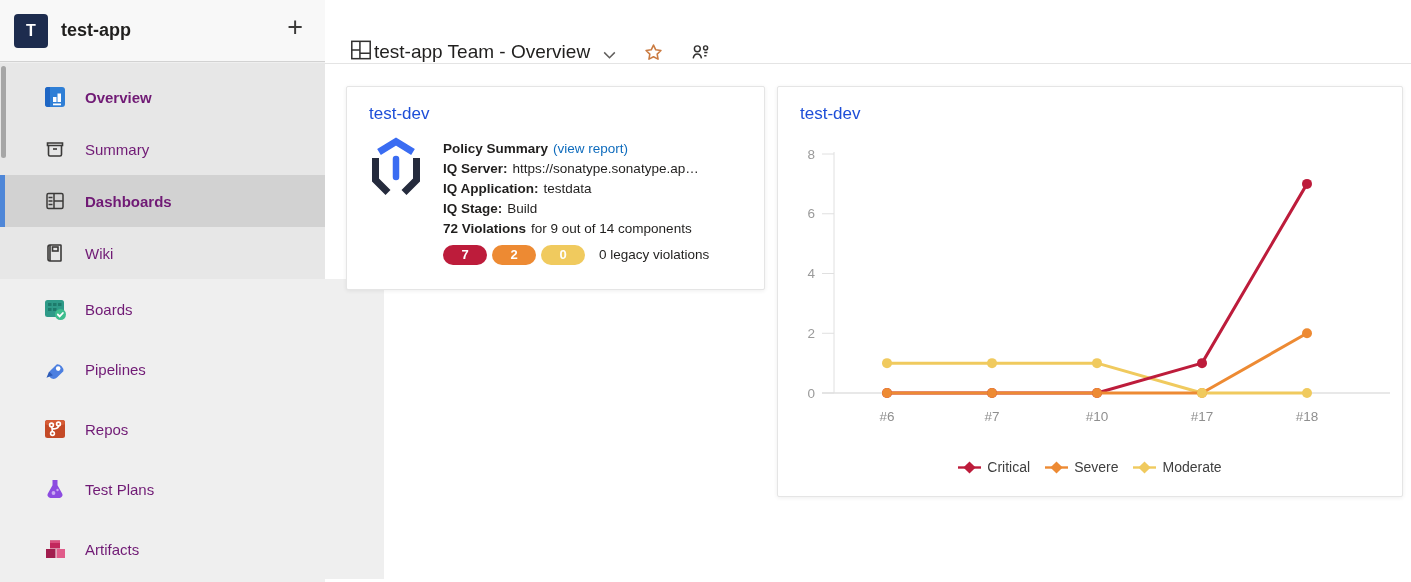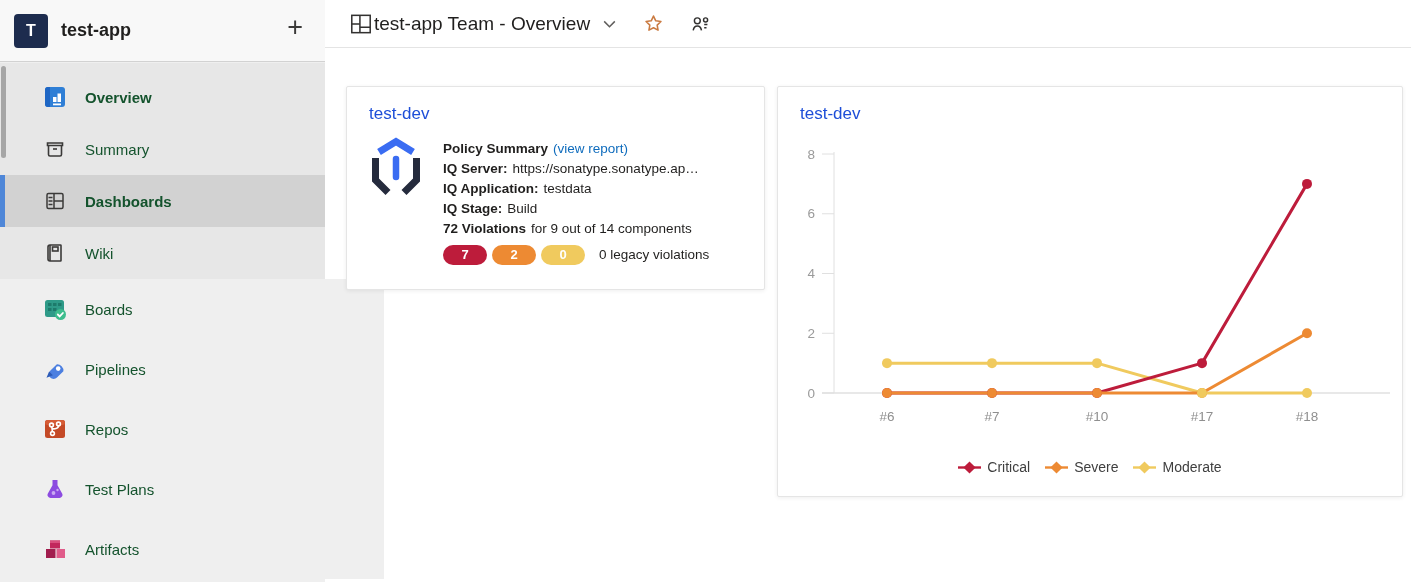--- a/index.html
+++ b/index.html
@@ -19,27 +19,27 @@
   .add-btn { position:absolute; right:22px; top:14px; font-size:27px; font-weight:100;
     color:#3b3a39; line-height:1; cursor:pointer; background:none; border:none; padding:0;
     font-family:"Liberation Sans",sans-serif; }
   .scroll-thumb { position:absolute; left:1px; top:66px; width:5px; height:92px;
     background:#a6a6a6; border-radius:3px; }
   .hub-group { position:absolute; top:63px; left:0; width:325px; background:#e7e7e7; padding-top:8px; }
   .service-group { position:absolute; top:279px; left:0; width:384px; background:#efefef; }
   .nav-row { display:flex; align-items:center; height:52px; cursor:pointer; position:relative; }
   .service-group .nav-row { height:60px; }
   .nav-icon { width:26px; height:26px; margin-left:42px; display:flex; align-items:center; justify-content:center; flex:none; }
-  .nav-label { margin-left:17px; font-size:15px; color:#14532d; white-space:nowrap; }
+  .nav-label { margin-left:17px; font-size:15px; color:#701a75; white-space:nowrap; }
   .nav-row.bold .nav-label { font-weight:700; }
   .nav-row.selected { background:#d2d2d2; }
   .nav-row.selected::before { content:""; position:absolute; left:0; top:0; bottom:0; width:5px; background:#4f87d8; }
   
-  .main-header { position:absolute; left:325px; top:0; width:1086px; height:48px;
-    background:#fff; border-bottom:1px solid #e4e4e4; display:flex; align-items:center; }
+  .main-header { position:absolute; left:325px; top:0; width:1086px; height:64px;
+    background:#fff; border-bottom:1px solid #e4e4e4; display:flex; align-items:flex-end; }
   .hdr-grid-icon { margin-left:23px; display:flex; }
   .page-title { margin-left:14px; font-size:19px; color:#201f1e; }
   .hdr-chevron { margin-left:11px; display:flex; cursor:pointer; }
   .hdr-star { margin-left:25px; display:flex; cursor:pointer; }
   .hdr-team { margin-left:26px; display:flex; cursor:pointer; }
   
   .card { position:absolute; background:#fff; border:1px solid #e5e5e5; border-radius:2px;
     box-shadow:0 1px 4px rgba(0,0,0,.07); }
   .policy-card { left:346px; top:86px; width:419px; height:204px; }
   .chart-card  { left:777px; top:86px; width:626px; height:411px; }

